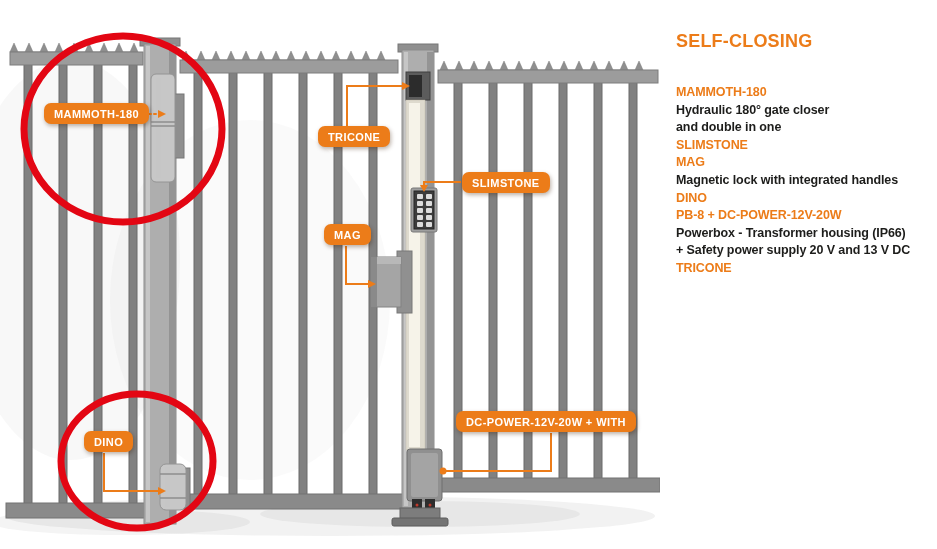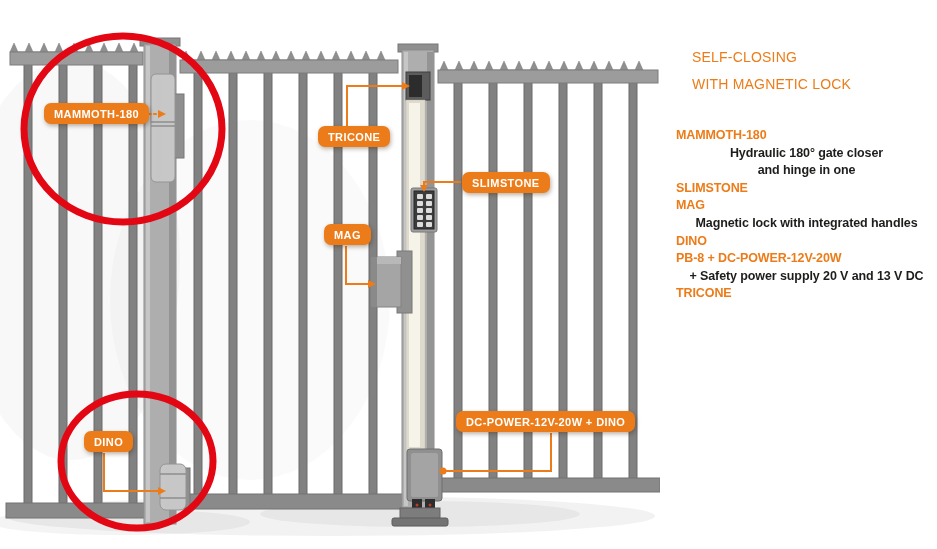--- a/index.html
+++ b/index.html
@@ -33,27 +33,27 @@
   
   .callout{
     position:absolute;z-index:3;background:var(--accent);color:#fff;
     font-weight:bold;font-size:11px;letter-spacing:.4px;line-height:12px;
     padding:5px 10px 4px;border-radius:7px;white-space:nowrap;
     box-shadow:1px 2px 4px rgba(60,30,0,.35);
   }
 
   
   .panel{position:absolute;left:676px;top:28px;width:261px;z-index:2;}
-  .title{margin:16px;color:var(--accent);font-size:14px;line-height:27px;
-    font-weight:normal;letter-spacing:.2px;}
+  .title{margin:0;color:var(--accent);font-size:18px;line-height:27px;
+    font-weight:bold;letter-spacing:.2px;}
   .title span{display:block;}
   .plist{margin-top:29px;font-size:12.5px;line-height:17.6px;font-weight:bold;
     letter-spacing:-.1px;white-space:nowrap;}
   .pname{color:var(--accent);}
-  .pdesc{color:var(--dark);text-align:center;}
+  .pdesc{color:var(--dark);}
 </style>
 </head>
 <body>
 
 <div class="stage">
 
   <svg class="gate-svg" width="660" height="549" viewBox="0 0 660 549">
 
     <g>
       <ellipse cx="70" cy="260" rx="110" ry="200" fill="#555" opacity="0.04"></ellipse>
@@ -184,34 +184,34 @@
       <polyline class="co" points="551,433 551,471 446,471"></polyline>
       <circle class="coa" cx="443" cy="471" r="3.5"></circle>
     </g>
   </svg>
 
   <div class="callout" style="left:44px;top:103px">MAMMOTH-180</div>
   <div class="callout" style="left:318px;top:126px">TRICONE</div>
   <div class="callout" style="left:462px;top:172px">SLIMSTONE</div>
   <div class="callout" style="left:324px;top:224px">MAG</div>
   <div class="callout" style="left:84px;top:431px">DINO</div>
-  <div class="callout" style="left:456px;top:411px">DC-POWER-12V-20W + DINO</div>
+  <div class="callout" style="left:456px;top:411px">DC-POWER-12V-20W + WITH</div>
 
   <div class="panel">
     <h1 class="title">
       <span>SELF-CLOSING</span>
-      <span>WITH MAGNETIC LOCK</span>
     </h1>
     <div class="plist">
       <div class="pname">MAMMOTH-180</div>
       <div class="pdesc">Hydraulic 180° gate closer</div>
-      <div class="pdesc">and hinge in one</div>
+      <div class="pdesc">and double in one</div>
       <div class="pname">SLIMSTONE</div>
       <div class="pname">MAG</div>
       <div class="pdesc">Magnetic lock with integrated handles</div>
       <div class="pname">DINO</div>
       <div class="pname">PB-8 + DC-POWER-12V-20W</div>
+      <div class="pdesc">Powerbox - Transformer housing (IP66)</div>
       <div class="pdesc">+ Safety power supply 20 V and 13 V DC</div>
       <div class="pname">TRICONE</div>
     </div>
   </div>
 
 </div>
 
 </body></html>

